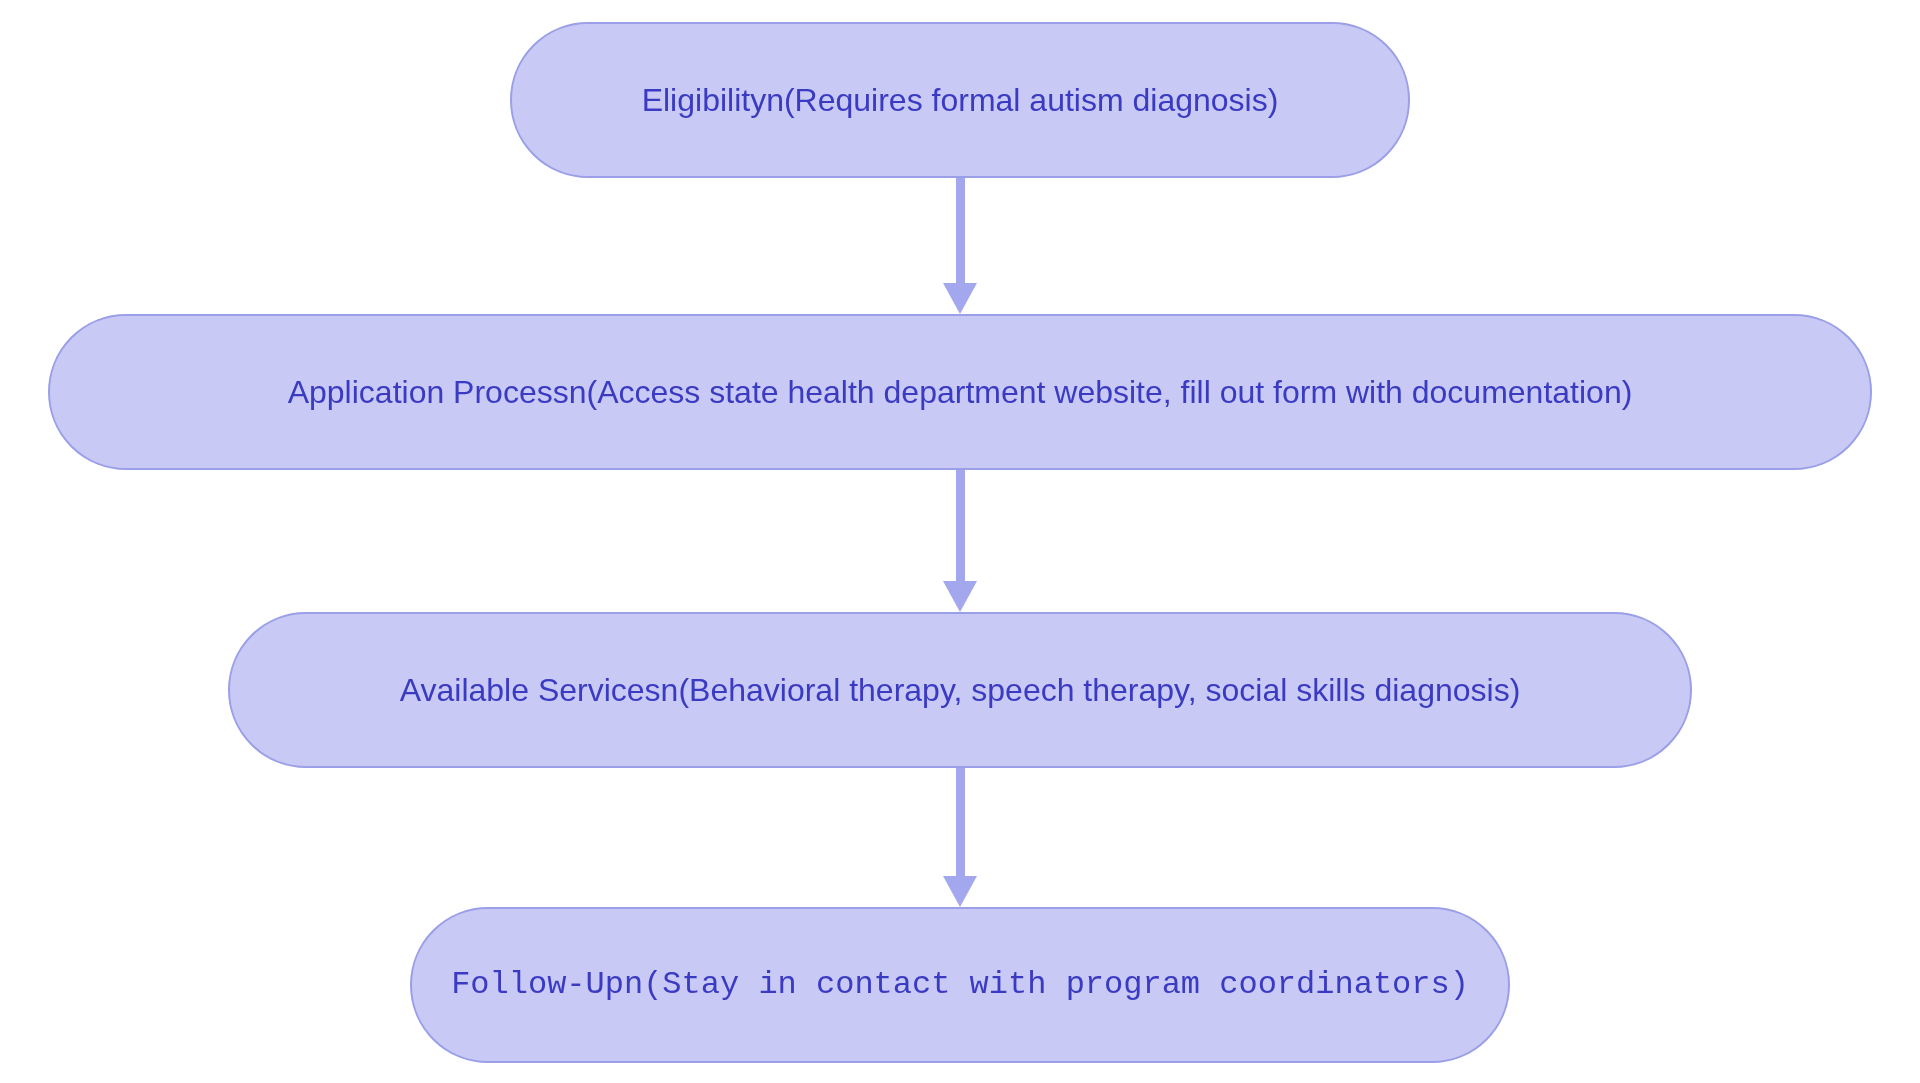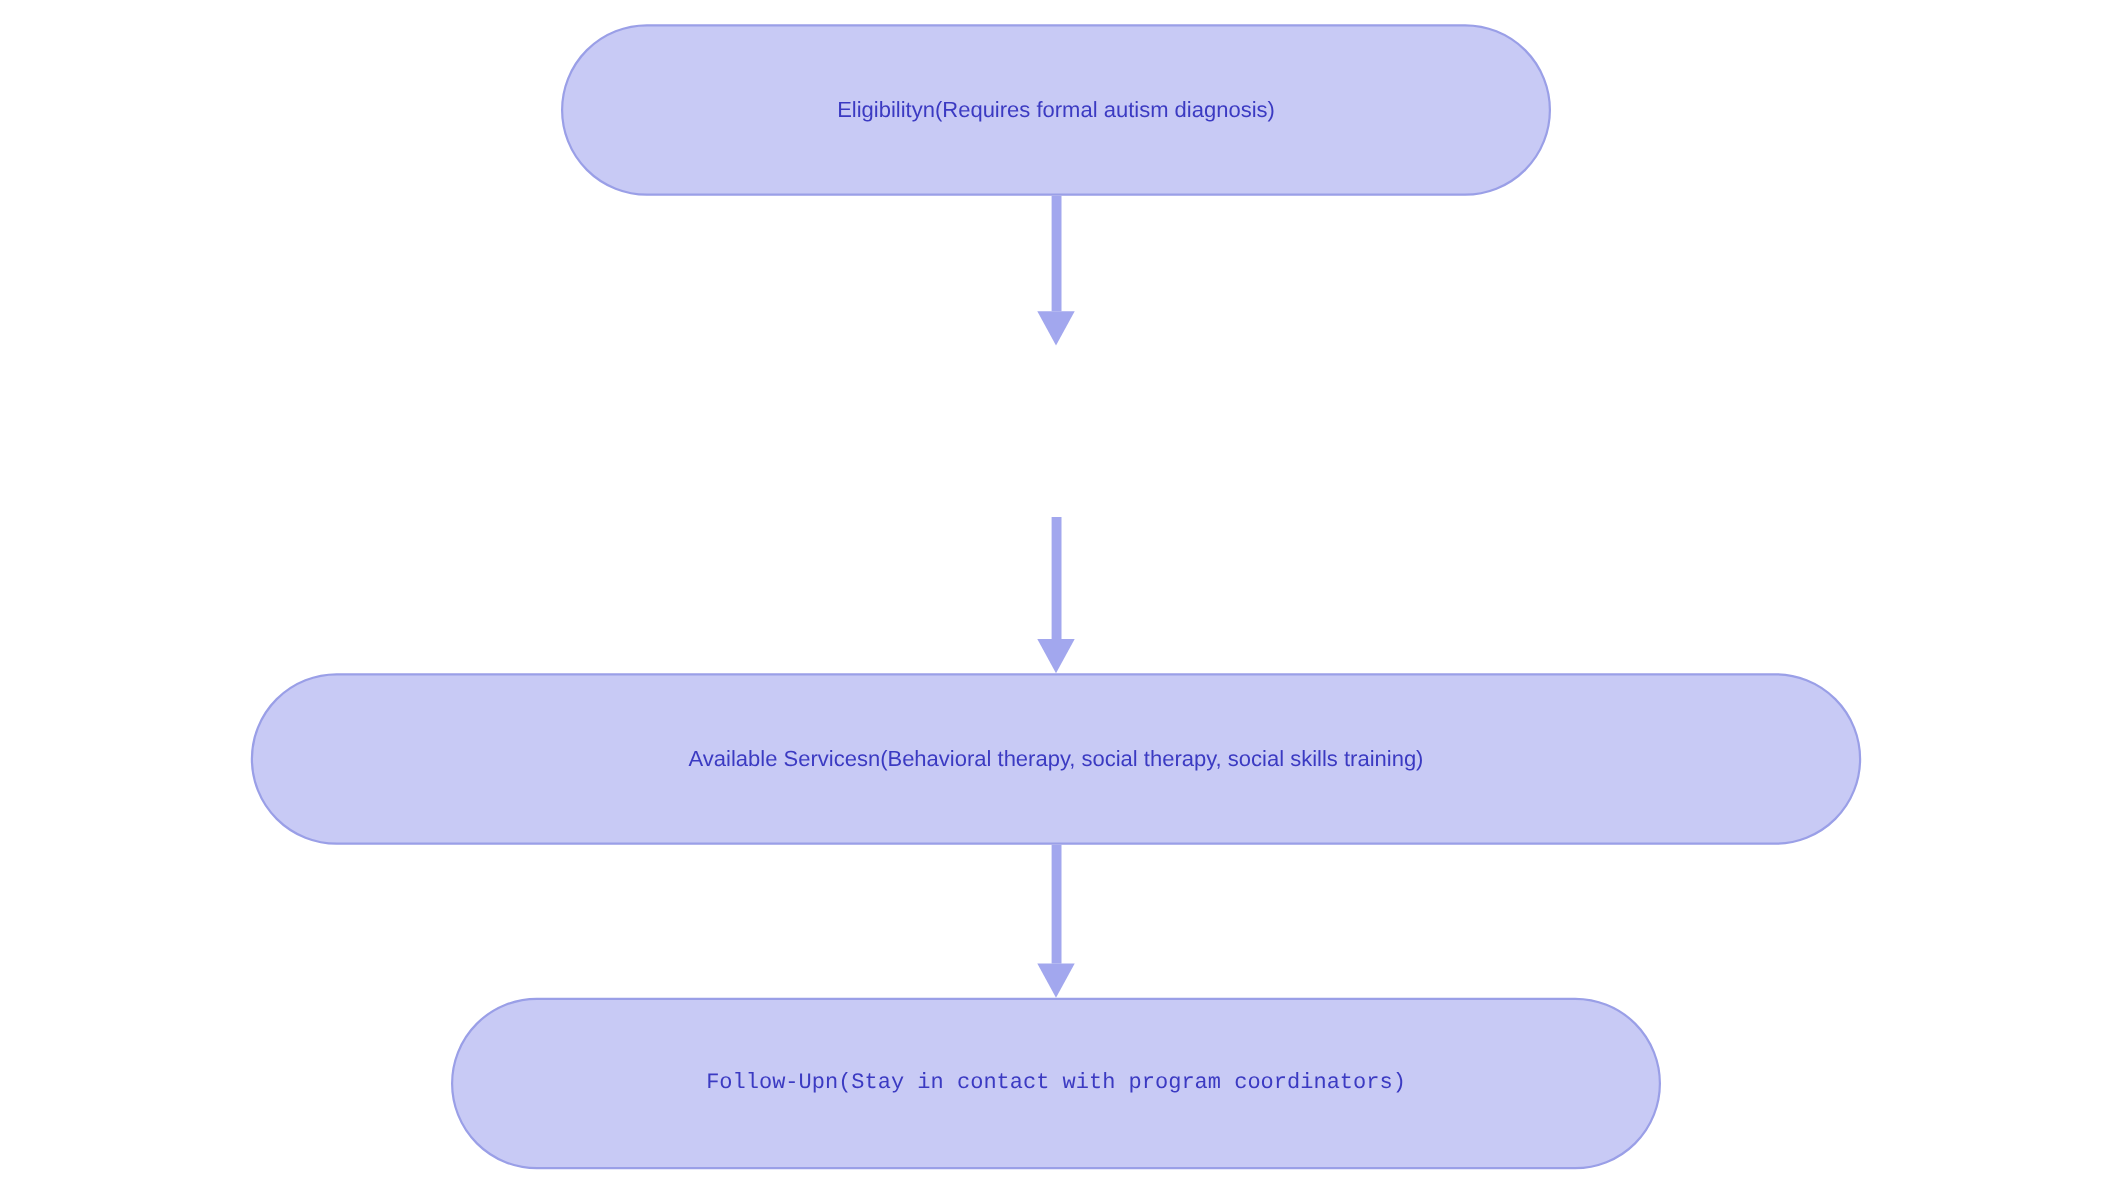--- a/index.html
+++ b/index.html
@@ -19,21 +19,21 @@
     position: absolute;
     display: flex;
     align-items: center;
     justify-content: center;
     text-align: center;
     box-sizing: border-box;
     background: var(--node-fill, #c8caf5);
     border: 2.5px solid var(--node-border, #9a9fe7);
     border-radius: 80px;
     color: var(--node-text, #3b3ac2);
-    font-size: 20px;
+    font-size: 32px;
     line-height: 1.2;
     padding: 0 55px;
     white-space: nowrap;
   }
   .node-1 { left: 510px; top: 22px;  width: 900px;  height: 156px; }
   .node-2 { left: 48px;  top: 314px; width: 1824px; height: 156px; }
   .node-3 { left: 228px; top: 612px; width: 1464px; height: 156px; }
   .node-4 { left: 410px; top: 907px; width: 1100px; height: 156px; font-family: Liberation Mono, monospace; }
 
   .arrow {
@@ -67,28 +67,31 @@
 
   <div class="node node-1">
     <span>Eligibilityn(Requires formal autism diagnosis)</span>
   </div>
 
   <div class="arrow arrow-1">
     <div class="arrow-line"></div>
     <div class="arrow-head"></div>
   </div>
 
+  <div class="node node-2">
+    <span>Application Processn(Access state health department website, fill out form with documentation)</span>
+  </div>
 
   <div class="arrow arrow-2">
     <div class="arrow-line"></div>
     <div class="arrow-head"></div>
   </div>
 
   <div class="node node-3">
-    <span>Available Servicesn(Behavioral therapy, social therapy, social skills training)</span>
+    <span>Available Servicesn(Behavioral therapy, speech therapy, social skills diagnosis)</span>
   </div>
 
   <div class="arrow arrow-3">
     <div class="arrow-line"></div>
     <div class="arrow-head"></div>
   </div>
 
   <div class="node node-4">
     <span>Follow-Upn(Stay in contact with program coordinators)</span>
   </div>

